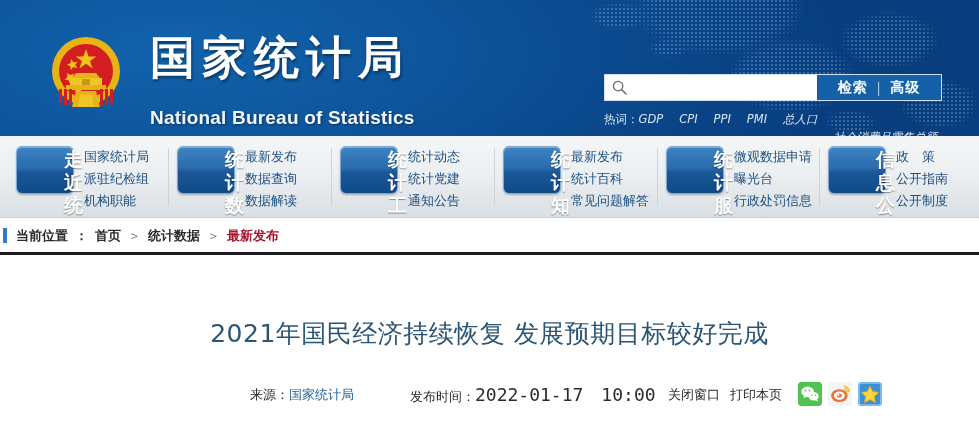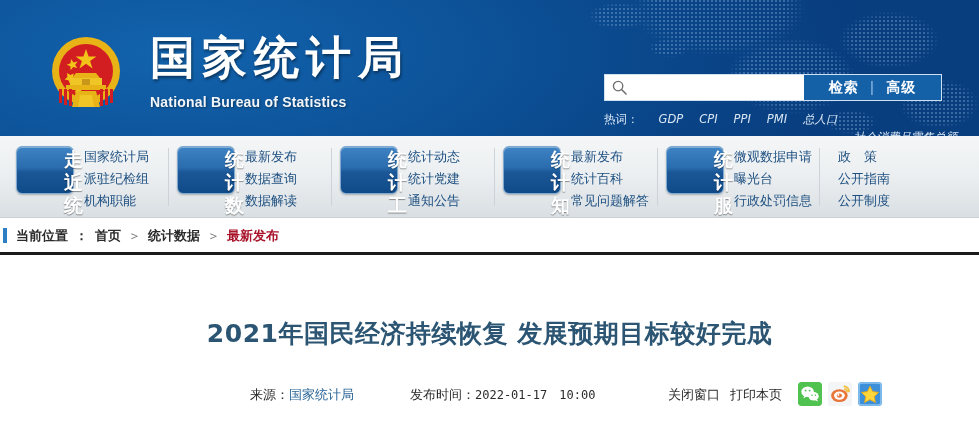--- a/index.html
+++ b/index.html
@@ -47,52 +47,52 @@
   #emblem { position: absolute; left: 42px; top: 29px; width: 88px; height: 88px; }
 
   #brand { position: absolute; left: 150px; top: 30px; }
   #brand .cn {
     font-size: 45px; line-height: 56px; font-weight: bold; color: #ffffff;
     letter-spacing: 7px;
     text-shadow: 1px 2px 3px rgba(0,0,0,.45);
     font-family: "DejaVu Sans", "Liberation Sans", sans-serif;
   }
   #brand .en {
-    margin-top: 4px;
-    font-size: 14px; line-height: 24px; font-weight: bold; color: #f2f6fa;
+    margin-top: 20px;
+    font-size: 19px; line-height: 24px; font-weight: bold; color: #f2f6fa;
     letter-spacing: .2px;
     text-shadow: 1px 1px 2px rgba(0,0,0,.4);
   }
 
   
   #search-wrap {
     position: absolute; left: 604px; top: 74px; width: 338px; height: 27px;
     border: 1px solid #cfe0f0; background: #ffffff; display: flex; align-items: center;
   }
   #search-input {
     flex: 1 1 auto; height: 25px; border: 0; outline: 0;
     font-size: 12px; color: #333; padding-left: 28px;
     font-family: "Liberation Sans", sans-serif; background: transparent;
   }
   #search-icon { position: absolute; left: 7px; top: 5px; width: 15px; height: 15px; }
   #btn-group {
-    width: 137px; height: 25px; background: #1561a8; color: #fff;
+    width: 124px; height: 25px; background: #1561a8; color: #fff;
     display: flex; align-items: center; justify-content: center; gap: 0;
     font-size: 14px; font-weight: bold; letter-spacing: 1px;
-    font-family: Liberation Mono, monospace;
+    font-family: Liberation Sans, sans-serif;
   }
   #btn-group .sep { color: #9dc2e4; margin: 0 9px; font-weight: normal; }
   #btn-group span.lbl { cursor: pointer; }
 
   #hotwords {
     position: absolute; left: 604px; top: 110px; width: 375px; height: 18px;
     display: flex; align-items: center; color: #dbe8f5;
     font-size: 11.5px; font-family: "DejaVu Sans", sans-serif;
   }
-  #hotwords .hw-label { margin-right: 20px; white-space: nowrap; }
+  #hotwords .hw-label { margin-right: 0; white-space: nowrap; }
   #hotwords .hw { margin-right: 16px; white-space: nowrap; font-style: italic; }
   #hotwords .hw:last-child { margin-right: 0; margin-top: 36px; }
 
   
   #navbar {
     position: absolute; left: 0; top: 136px; width: 979px; height: 82px;
     background: linear-gradient(to bottom, #f4f6f7 0%, #eceff1 48%, #d9dfe3 100%);
     border-bottom: 1px solid #c9d0d6;
   }
   .nav-group {
@@ -149,32 +149,32 @@
   #bc-text a { color: #2a2a2a; text-decoration: none; }
   #divider {
     position: absolute; left: 0; top: 252px; width: 979px; height: 3px;
     background: #1b1b1b;
   }
 
   
   #article { position: absolute; left: 0; top: 255px; width: 979px; height: 169px; background:#fff; }
   #article-title {
     position: absolute; left: 0; top: 62px; width: 979px; text-align: center;
-    font-size: 25px; font-weight: bold; color: #2b5572; letter-spacing: .5px;
+    font-size: 25px; font-weight: normal; color: #2b5572; letter-spacing: .5px;
     font-family: "DejaVu Sans", sans-serif;
   }
   #meta {
     position: absolute; left: 0; top: 128px; width: 979px; height: 24px;
     display: flex; align-items: center;
     font-size: 13px; color: #2b2b2b; font-family: "DejaVu Sans", sans-serif;
   }
   #meta .m-source { position: absolute; left: 250px; white-space: nowrap; }
   #meta .m-source .val { color: #2a6496; }
   #meta .m-time { position: absolute; left: 410px; white-space: nowrap; }
-  #meta .m-time .val { font-family: "DejaVu Sans Mono", monospace; font-size: 12px; }
+  #meta .m-time .val { font-family: "DejaVu Sans Mono", monospace; font-size: 18px; }
   #actions {
     position: absolute; left: 668px; top: 0; height: 24px;
     display: flex; align-items: center; gap: 10px;
   }
   #actions .act { font-size: 13px; color: #2b2b2b; cursor: pointer; white-space: nowrap; }
   #share { position: absolute; left: 798px; top: -1px; display: flex; gap: 6px; align-items: center; }
   .share-ico { width: 24px; height: 24px; border-radius: 3px; display:block; }
 </style>
 </head>
 <body>
@@ -294,20 +294,24 @@
         <b>服 务</b>
       </div>
       <div class="nav-links">
         <a href="#">微观数据申请</a>
         <a href="#">曝光台</a>
         <a href="#">行政处罚信息</a>
       </div>
     </div>
 
     <div class="nav-group" style="left:828px;">
+      <div class="nav-badge">
+        <b>信 息</b>
+        <b>公 开</b>
+      </div>
       <div class="nav-links">
         <a href="#">政　策</a>
         <a href="#">公开指南</a>
         <a href="#">公开制度</a>
       </div>
     </div>
   </div>
 
 
   <div id="breadcrumb">

